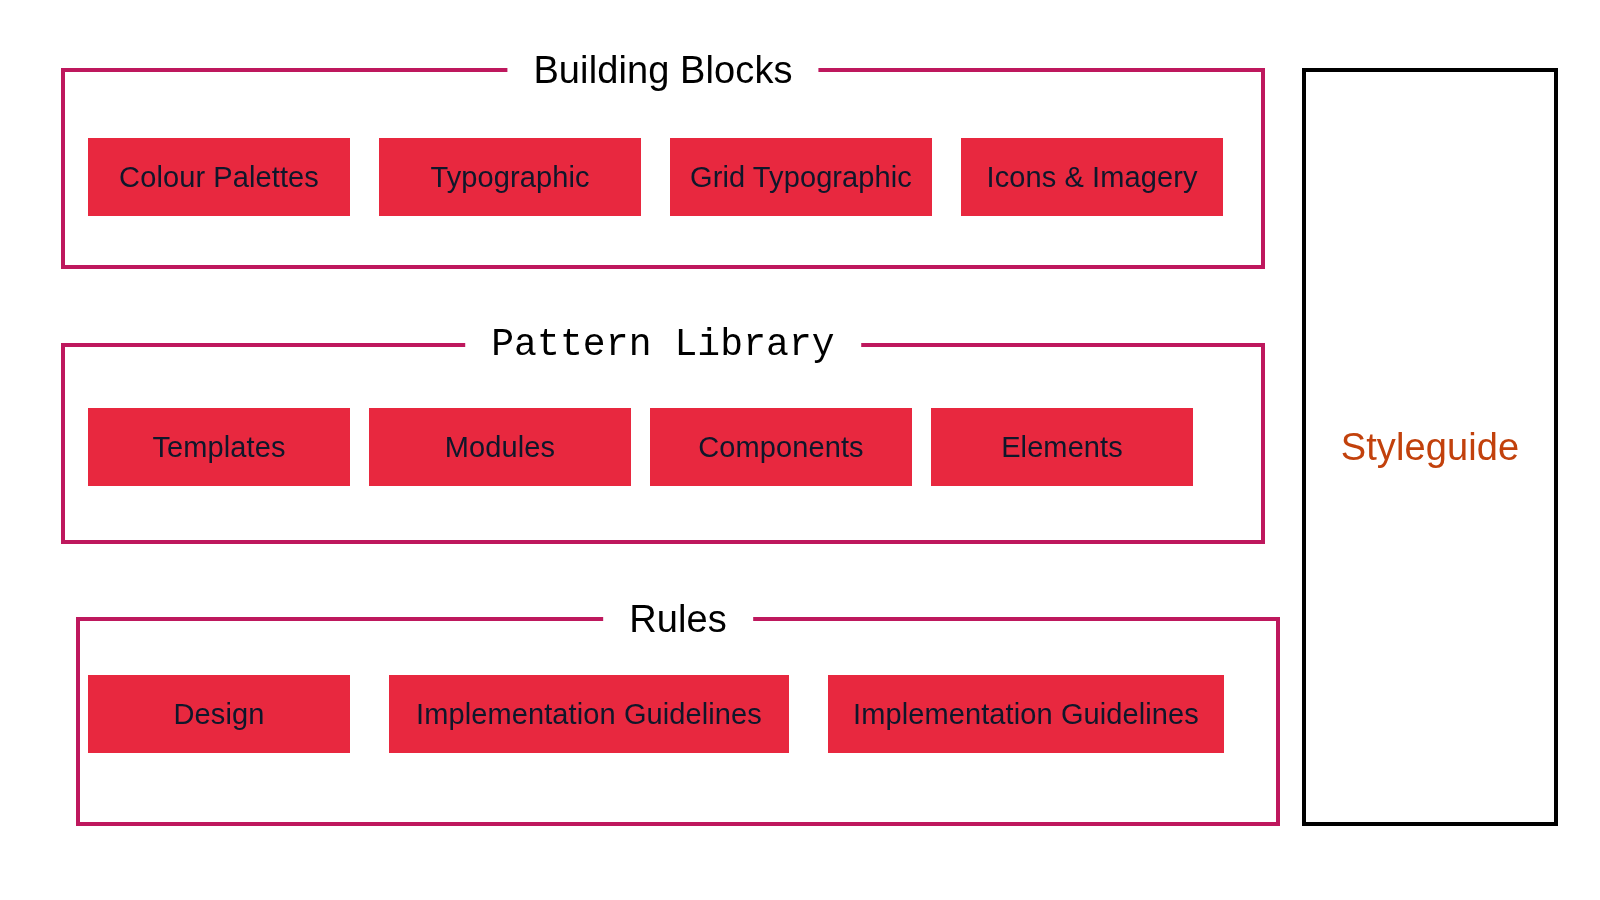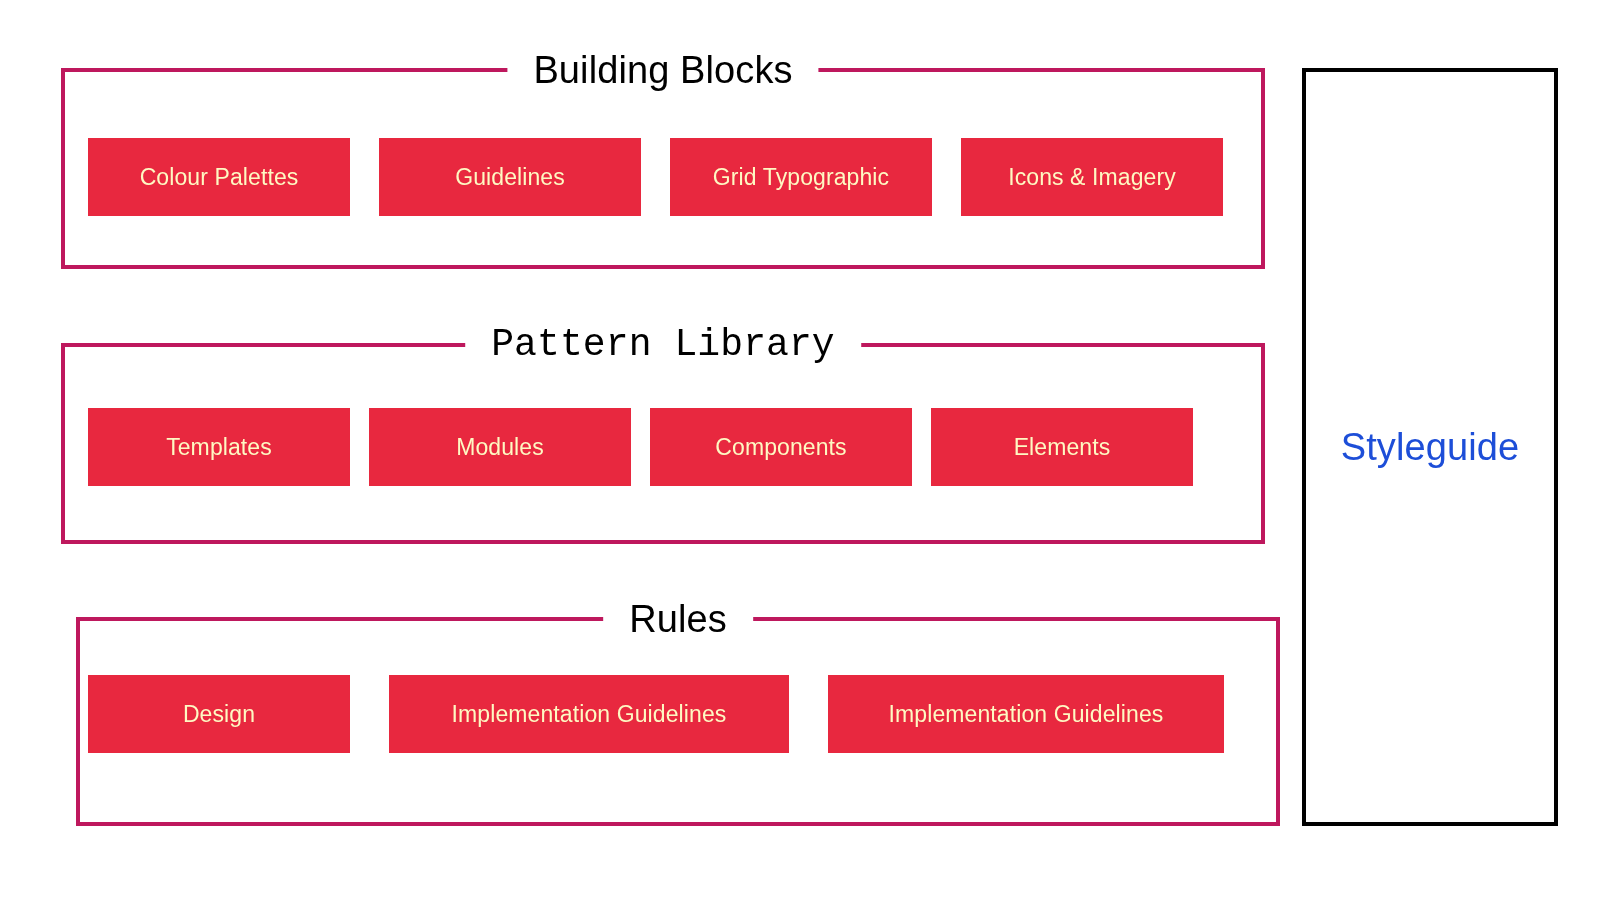--- a/index.html
+++ b/index.html
@@ -49,58 +49,58 @@
 
   
   .chip-row {
     position: absolute;
     display: flex;
     align-items: center;
   }
   .chip {
     box-sizing: border-box;
     background: #e8283f;
-    color: #fef9c3;
+    color: #0f172a;
     display: flex;
     align-items: center;
     justify-content: center;
-    font-size: 23px;
+    font-size: 29px;
     font-weight: 400;
     letter-spacing: 0.1px;
     white-space: nowrap;
     height: 78px;
   }
 
   
   #styleguide-box {
     position: absolute;
     box-sizing: border-box;
     border: 4px solid #000000;
     display: flex;
     align-items: center;
     justify-content: center;
   }
   #styleguide-label {
     font-size: 38px;
-    color: #1d4ed8;
+    color: #c2410c;
     white-space: nowrap;
     letter-spacing: 0.1px;
   }
 </style>
 </head>
 <body>
 
 <div id="canvas">
 
   <div class="group" id="group-building-blocks" style="left:61px; top:68px; width:1204px; height:201px;">
     <div class="group-title">Building Blocks</div>
   </div>
   <div class="chip-row" id="row-building-blocks" style="left:88px; top:138px; width:1150px; height:78px; gap:29px;">
     <div class="chip" style="width:262px;">Colour Palettes</div>
-    <div class="chip" style="width:262px;">Guidelines</div>
+    <div class="chip" style="width:262px;">Typographic</div>
     <div class="chip" style="width:262px;">Grid Typographic</div>
     <div class="chip" style="width:262px;">Icons &amp; Imagery</div>
   </div>
 
   <div class="group" id="group-pattern-library" style="left:61px; top:343px; width:1204px; height:201px;font-family:Liberation Mono, monospace;">
     <div class="group-title">Pattern Library</div>
   </div>
   <div class="chip-row" id="row-pattern-library" style="left:88px; top:411px; width:1150px; height:56px; gap:19px;margin-top:8px;">
     <div class="chip" style="width:262px;">Templates</div>
     <div class="chip" style="width:262px;">Modules</div>

